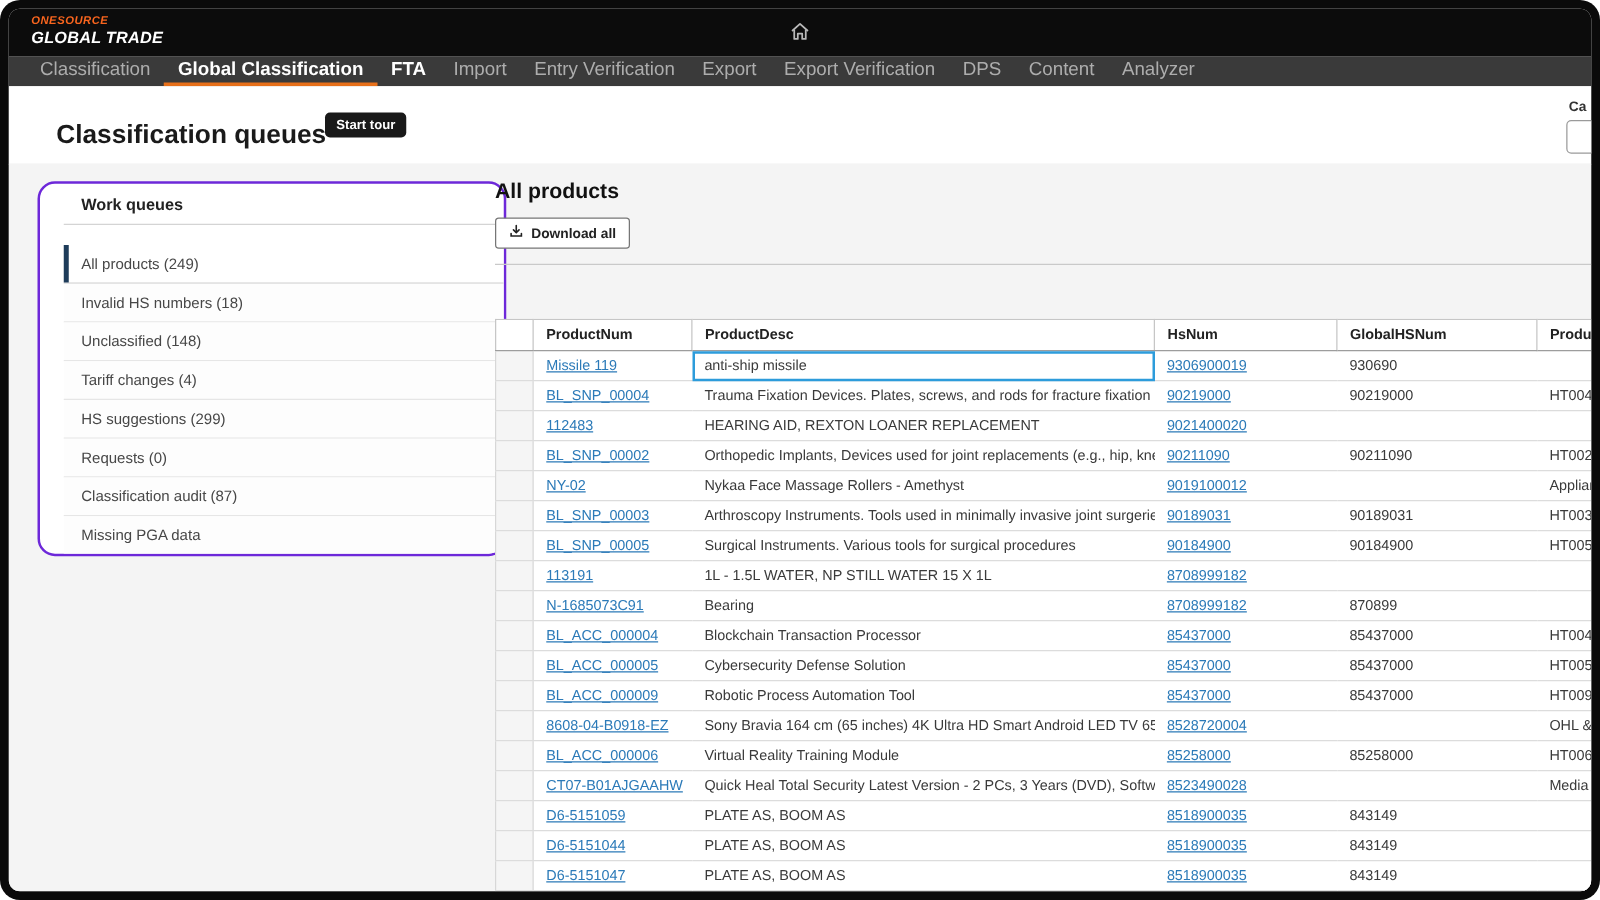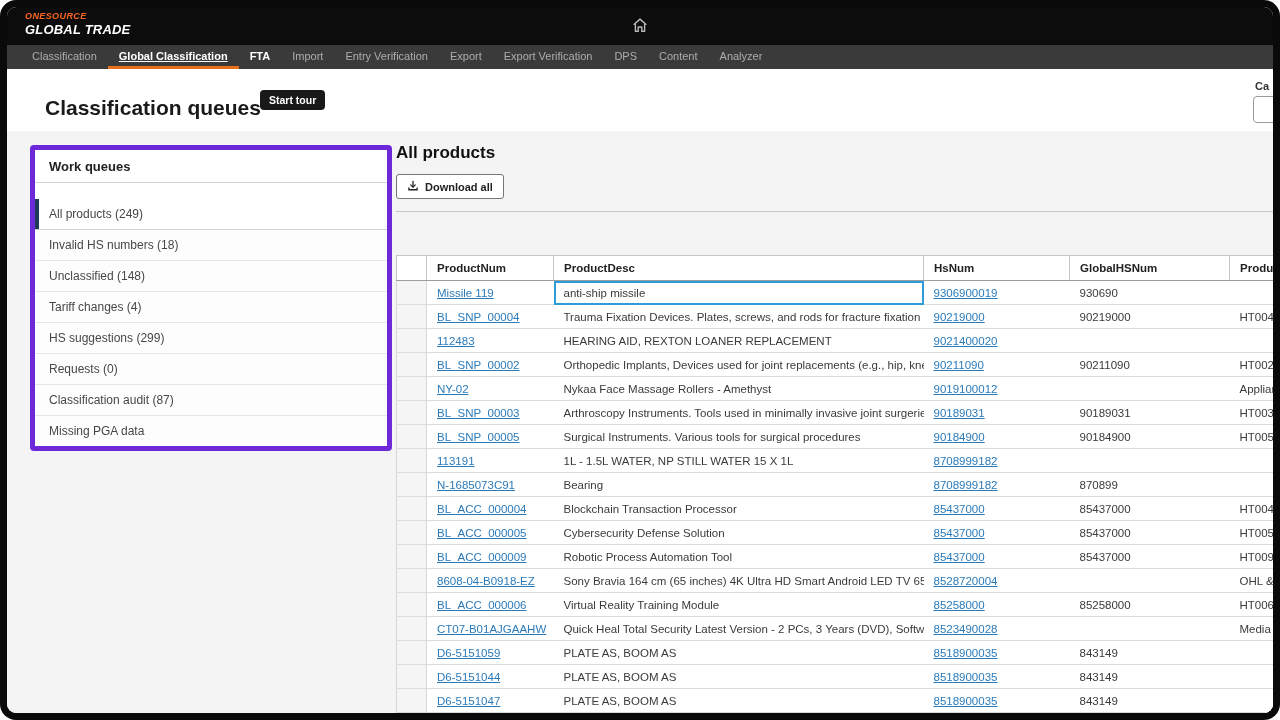--- a/index.html
+++ b/index.html
@@ -9,36 +9,36 @@
 
   
   .topbar{height:38px;background:#0c0c0c;position:relative;}
   .brand{position:absolute;left:18px;top:5px;line-height:1;font-style:italic;}
   .brand .l1{color:#f9651e;font-size:9px;font-weight:bold;letter-spacing:.4px;}
   .brand .l2{color:#fff;font-size:13px;font-weight:bold;letter-spacing:.2px;margin-top:2px;}
   .home{position:absolute;left:50%;top:10px;transform:translateX(-50%);cursor:pointer;}
 
   
   .navbar{height:24px;background:#3a3a3a;display:flex;align-items:stretch;padding-left:14px;}
-  .nav-tab{display:flex;align-items:center;padding:0 11px;font-size:11px;color:#adadad;border-bottom:3px solid transparent;box-sizing:border-box;cursor:pointer;white-space:nowrap;}
+  .nav-tab{display:flex;align-items:center;padding:0 11px;font-size:15px;color:#adadad;border-bottom:3px solid transparent;box-sizing:border-box;cursor:pointer;white-space:nowrap;}
   .nav-tab.bright{color:#fff;font-weight:bold;}
-  .nav-tab.active{color:#fff;font-weight:bold;border-bottom-color:#e8701a;text-decoration:underline;}
+  .nav-tab.active{color:#fff;font-weight:bold;border-bottom-color:#e8701a;}
 
   
   .titleband{height:62px;background:#fff;position:relative;border-bottom:1px solid #ececec;box-shadow:0 1px 3px rgba(0,0,0,.06);}
   .page-title{position:absolute;left:26px;top:15px;font-size:21px;font-weight:bold;color:#1a1a1a;margin:12px;}
   .start-tour{position:absolute;left:253px;top:21px;background:#191919;color:#fff;font-size:10.5px;font-weight:bold;border:none;border-radius:4px;padding:4px 9px;cursor:pointer;}
   .cut-label{position:absolute;right:2px;top:11px;font-size:11px;font-weight:bold;color:#333;overflow:hidden;width:16px;white-space:nowrap;}
   .cut-select{position:absolute;right:-14px;top:27px;width:32px;height:25px;background:#fff;border:1px solid #9a9a9a;border-radius:4px;}
 
   
   .bodyarea{position:absolute;top:124px;bottom:0;left:0;right:0;background:#f4f4f4;}
 
   
-  .wq-card{position:absolute;left:23px;top:14px;width:352px;background:#fff;border:5px solid #6d28d9;border-radius:4px;overflow:hidden;}
+  .wq-card{position:absolute;left:23px;top:14px;width:352px;background:#fff;border:2px solid #6d28d9;border-radius:14px;overflow:hidden;padding-left:19px;}
   .wq-header{padding:9px 14px 8px;font-size:13px;font-weight:bold;color:#222;border-bottom:1px solid #d4d4d4;}
   .wq-item{position:relative;padding:8px 14px;font-size:12px;color:#474747;border-bottom:1px solid #e6e6e6;cursor:pointer;background:#fdfdfd;}
   .wq-item:last-child{border-bottom:none;}
   .wq-item.active{background:#fff;border-bottom:1px solid #cfcfcf;margin-top:16px;}
   .wq-item.active::before{content:"";position:absolute;left:0;top:0;bottom:0;width:4px;background:#1e3c5a;}
 
   
   .main-heading{position:absolute;left:389px;top:12px;margin:0;font-size:17px;font-weight:bold;color:#111;}
   .download-btn{position:absolute;left:389px;top:43px;height:25px;display:flex;align-items:center;gap:6px;background:#fff;border:1px solid #767676;border-radius:3px;padding:0 10px;font-size:11px;font-weight:bold;color:#222;cursor:pointer;font-family:"Liberation Sans",sans-serif;}
   .divider{position:absolute;left:389px;right:0;top:80px;height:0;border-top:1px solid #c9c9c9;}

